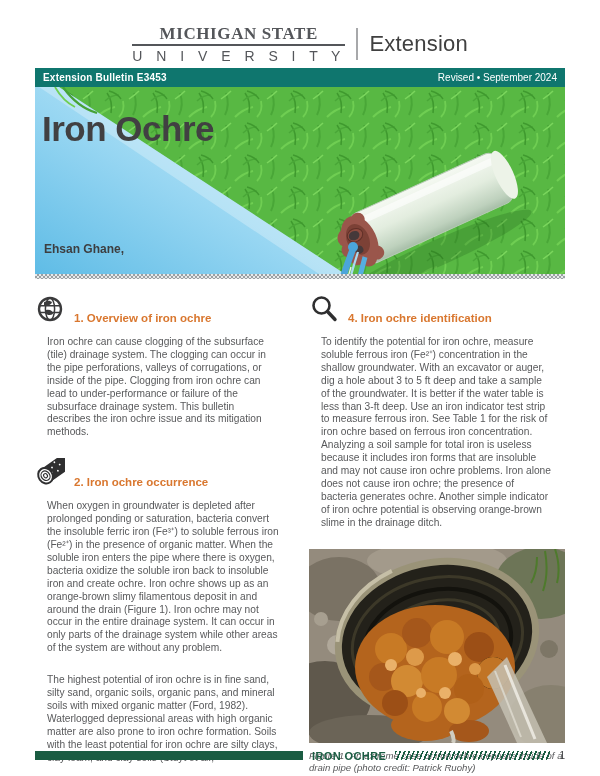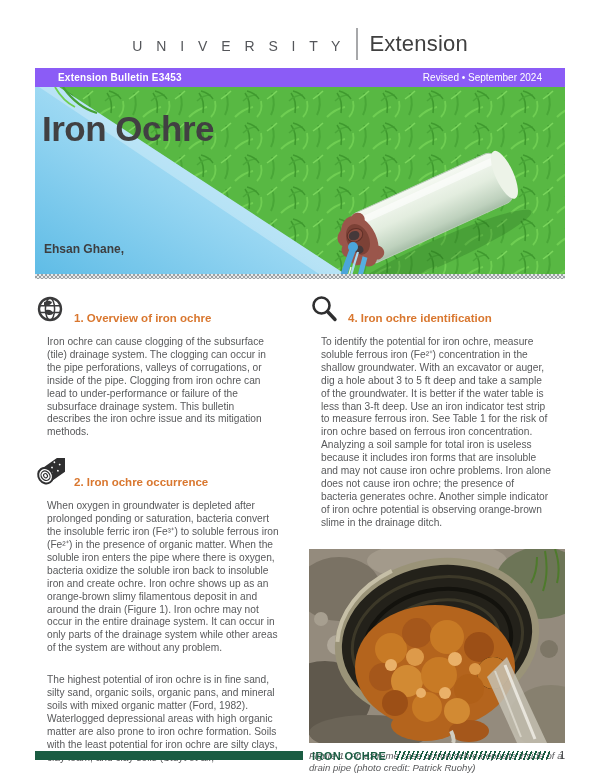--- a/index.html
+++ b/index.html
@@ -8,21 +8,21 @@
 
   
   .masthead{display:flex;justify-content:center;align-items:center;gap:11px;padding-top:25px;height:38px;}
   .wordmark{color:#54565a;text-align:center;}
   .wm-top{font-family:"Liberation Serif",serif;font-size:17px;font-weight:bold;letter-spacing:.6px;line-height:1;border-bottom:2px solid #54565a;padding-bottom:2px;}
   .wm-bottom{font-size:14px;letter-spacing:5px;margin-top:3px;line-height:1;color:#54565a;}
   .logo-divider{width:2px;height:32px;background:#a7a8aa;}
   .division{font-size:22px;color:#404040;letter-spacing:.2px;}
 
   
-  .bulletin-bar{margin:5px 35px 0;background:#8b5cf6;color:#fff;display:flex;justify-content:space-between;align-items:center;padding:0 23px;height:19px;font-size:10px;gap:37px;}
+  .bulletin-bar{margin:5px 35px 0;background:#0f766e;color:#fff;display:flex;justify-content:space-between;align-items:center;padding:0 8px;height:19px;font-size:10px;gap:37px;}
   .bulletin-left{font-weight:bold;letter-spacing:.2px;}
 
   
   .hero{position:relative;margin:0 35px;height:187px;overflow:hidden;}
   .hero svg{position:absolute;inset:0;display:block;}
   .hero-title{position:absolute;left:7px;top:24px;font-size:35px;font-weight:bold;color:#414042;letter-spacing:-.5px;line-height:1;}
   .hero-authors{position:absolute;left:9px;bottom:16px;font-size:12px;font-weight:bold;color:#3d3e40;line-height:1.3;}
   .checker{margin:0 35px;height:5px;background:conic-gradient(#9aa0a3 25%,#e7e9ea 0 50%,#9aa0a3 0 75%,#e7e9ea 0) 0 0/4px 4px;}
 
   
@@ -47,20 +47,21 @@
   .footer-hatch{flex:1;height:9px;background:repeating-linear-gradient(112deg,#1a5c42 0 1.6px,transparent 1.6px 4.2px);}
   .footer-page{font-size:10px;color:#3d3e40;}
 </style>
 </head>
 <body>
 
 <div class="page">
 
   <div class="masthead">
     <div class="wordmark">
+      <div class="wm-top">MICHIGAN STATE</div>
       <div class="wm-bottom">U N I V E R S I T Y</div>
     </div>
     <div class="logo-divider"></div>
     <div class="division">Extension</div>
   </div>
 
   <div class="bulletin-bar">
     <span class="bulletin-left">Extension Bulletin E3453</span>
     <span class="bulletin-right">Revised  •  September 2024</span>
   </div>

